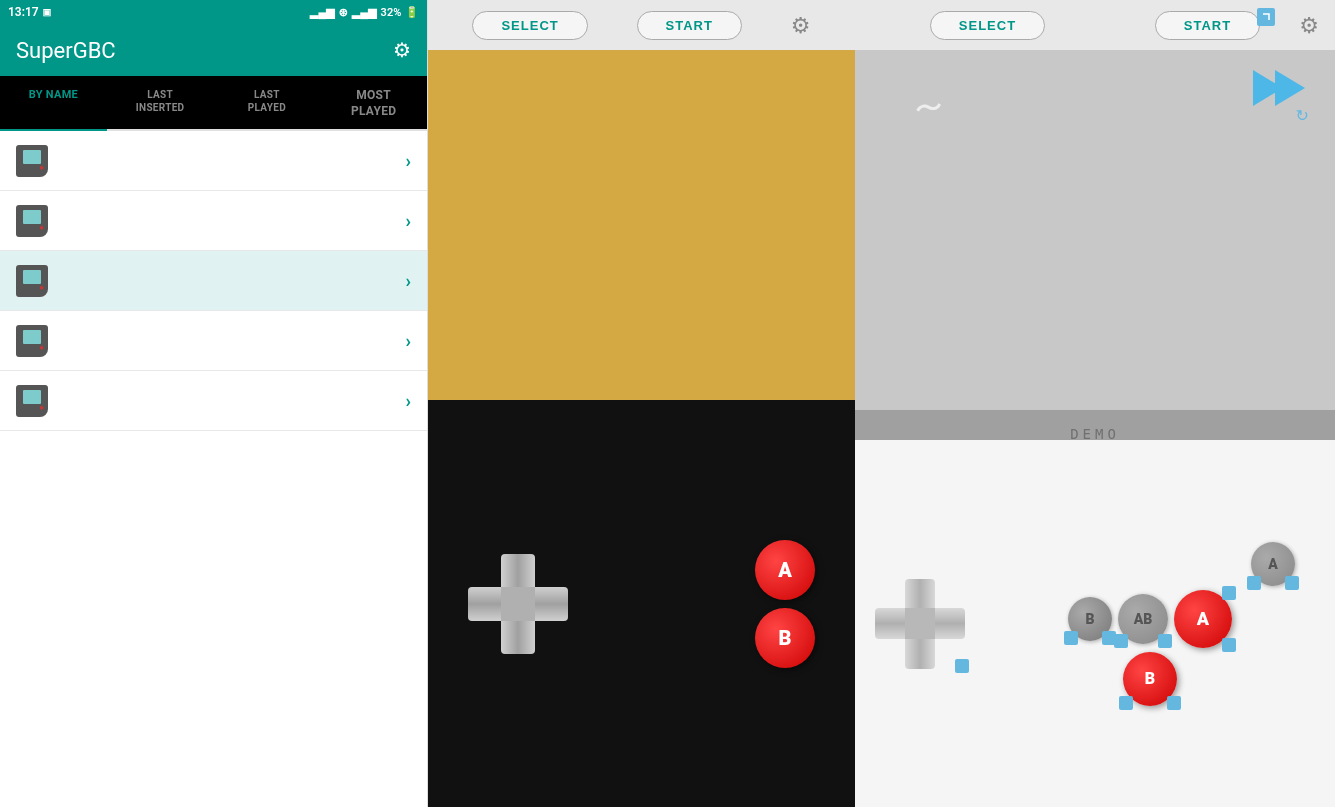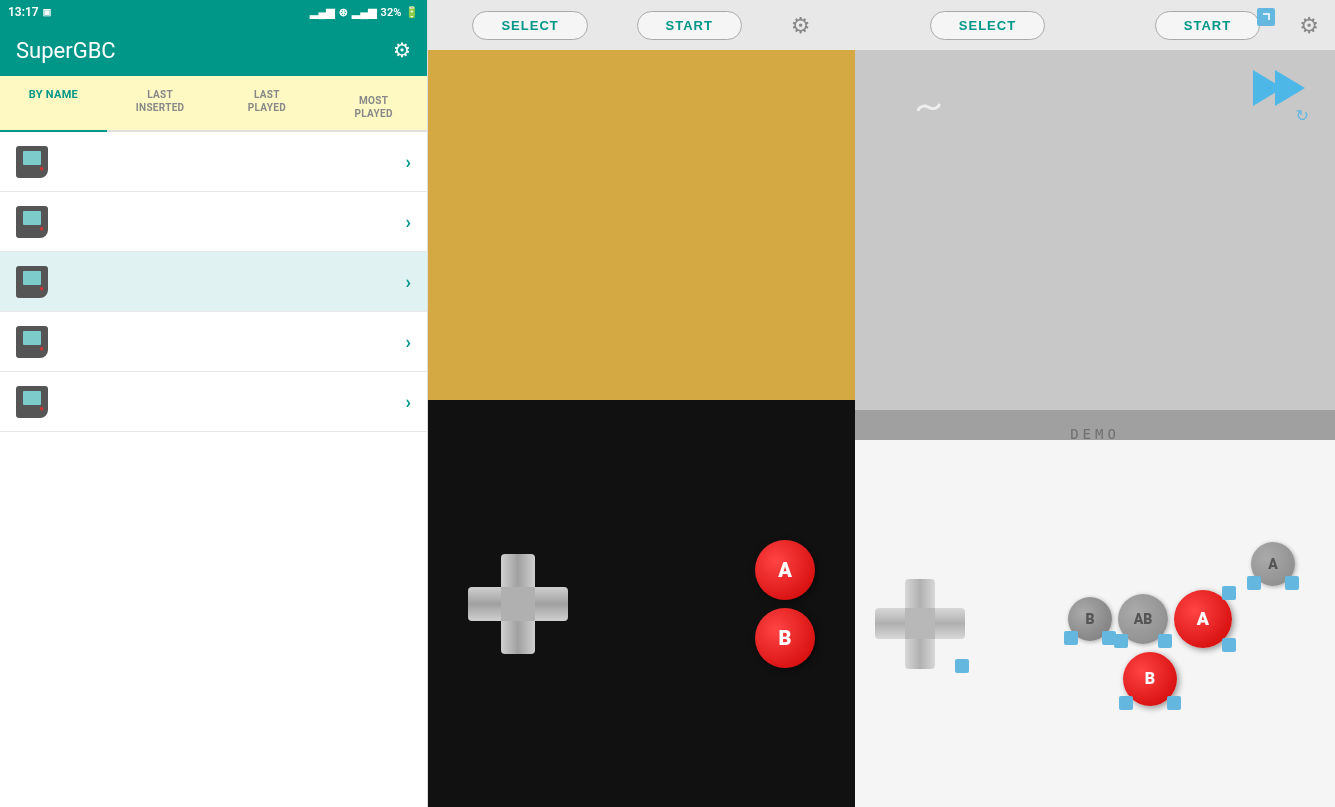--- a/index.html
+++ b/index.html
@@ -57,21 +57,21 @@
 
     .gear-icon-header {
       color: white;
       font-size: 20px;
       cursor: pointer;
     }
 
     .tabs-row {
       display: flex;
       border-bottom: 2px solid #e0e0e0;
-      background: #fef9c3;
+      background: #000000;
     }
 
     .tab-item {
       flex: 1;
       text-align: center;
       padding: 12px 4px 10px;
       font-size: 11px;
       font-weight: 700;
       color: #888;
       cursor: pointer;
@@ -555,21 +555,21 @@
   <div class="tabs-row">
     <div class="tab-item active">
       <span>BY NAME</span>
     </div>
     <div class="tab-item" style="font-size:10px; line-height:1.3;">
       LAST<br>INSERTED
     </div>
     <div class="tab-item" style="font-size:10px; line-height:1.3;">
       LAST<br>PLAYED
     </div>
-    <div class="tab-item" style="font-size:10px; line-height:1.3;margin-top:6px;">
+    <div class="tab-item" style="font-size:12px; line-height:1.3;">
       MOST<br>PLAYED
     </div>
   </div>
 
   <div class="rom-list">
     <div class="rom-item">
       <div class="gb-icon"></div>
       <span class="rom-name"></span>
       <span class="chevron-right">›</span>
     </div>

